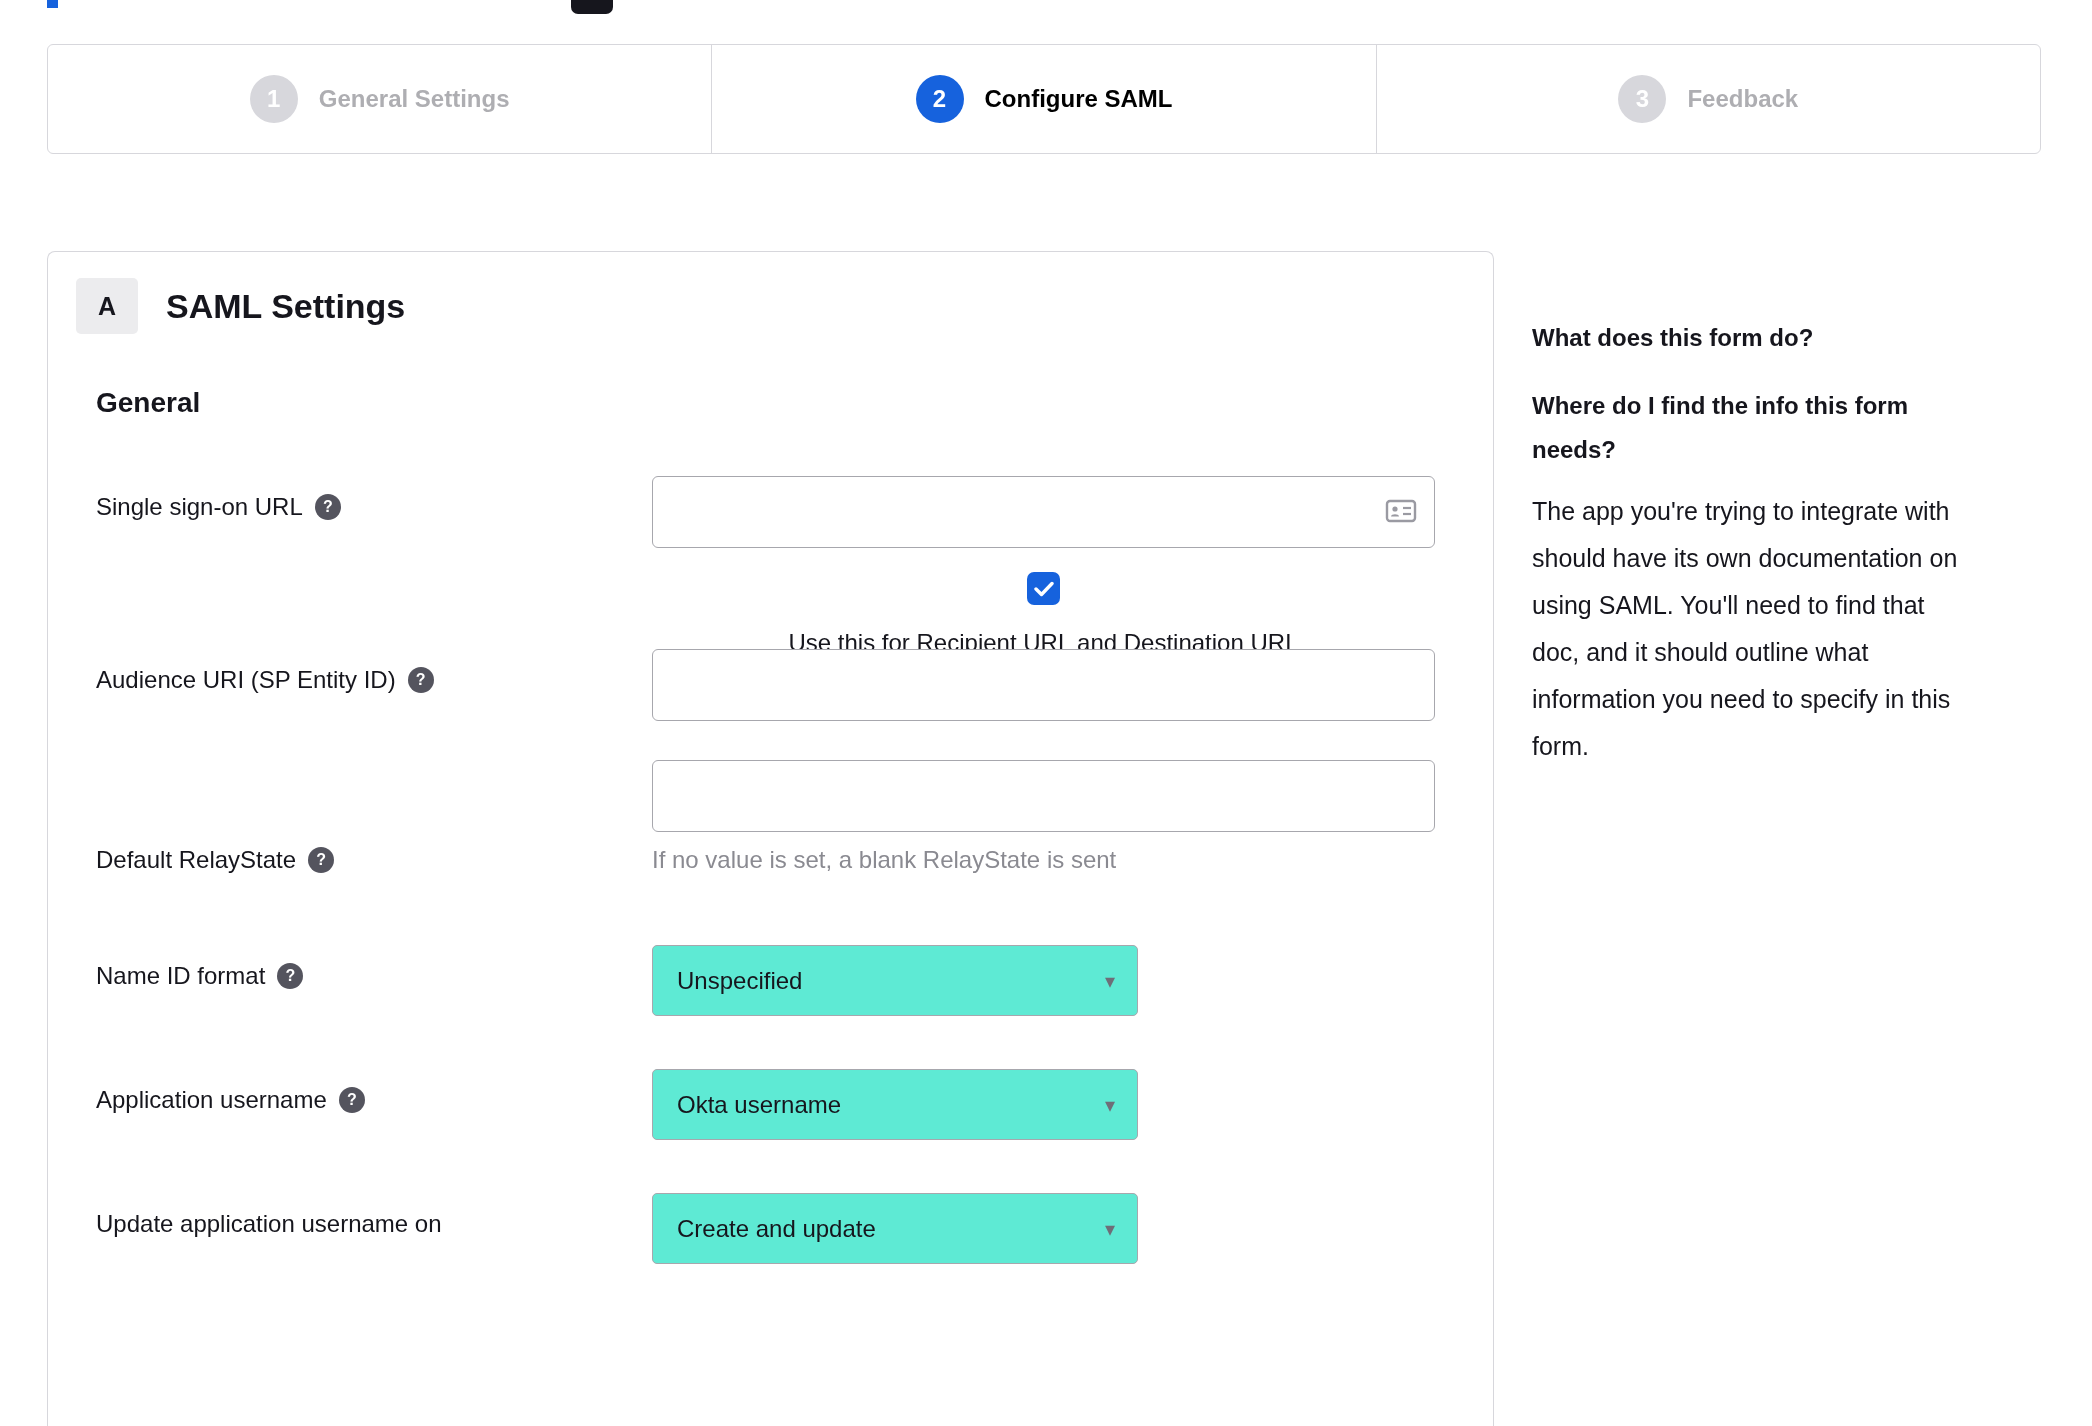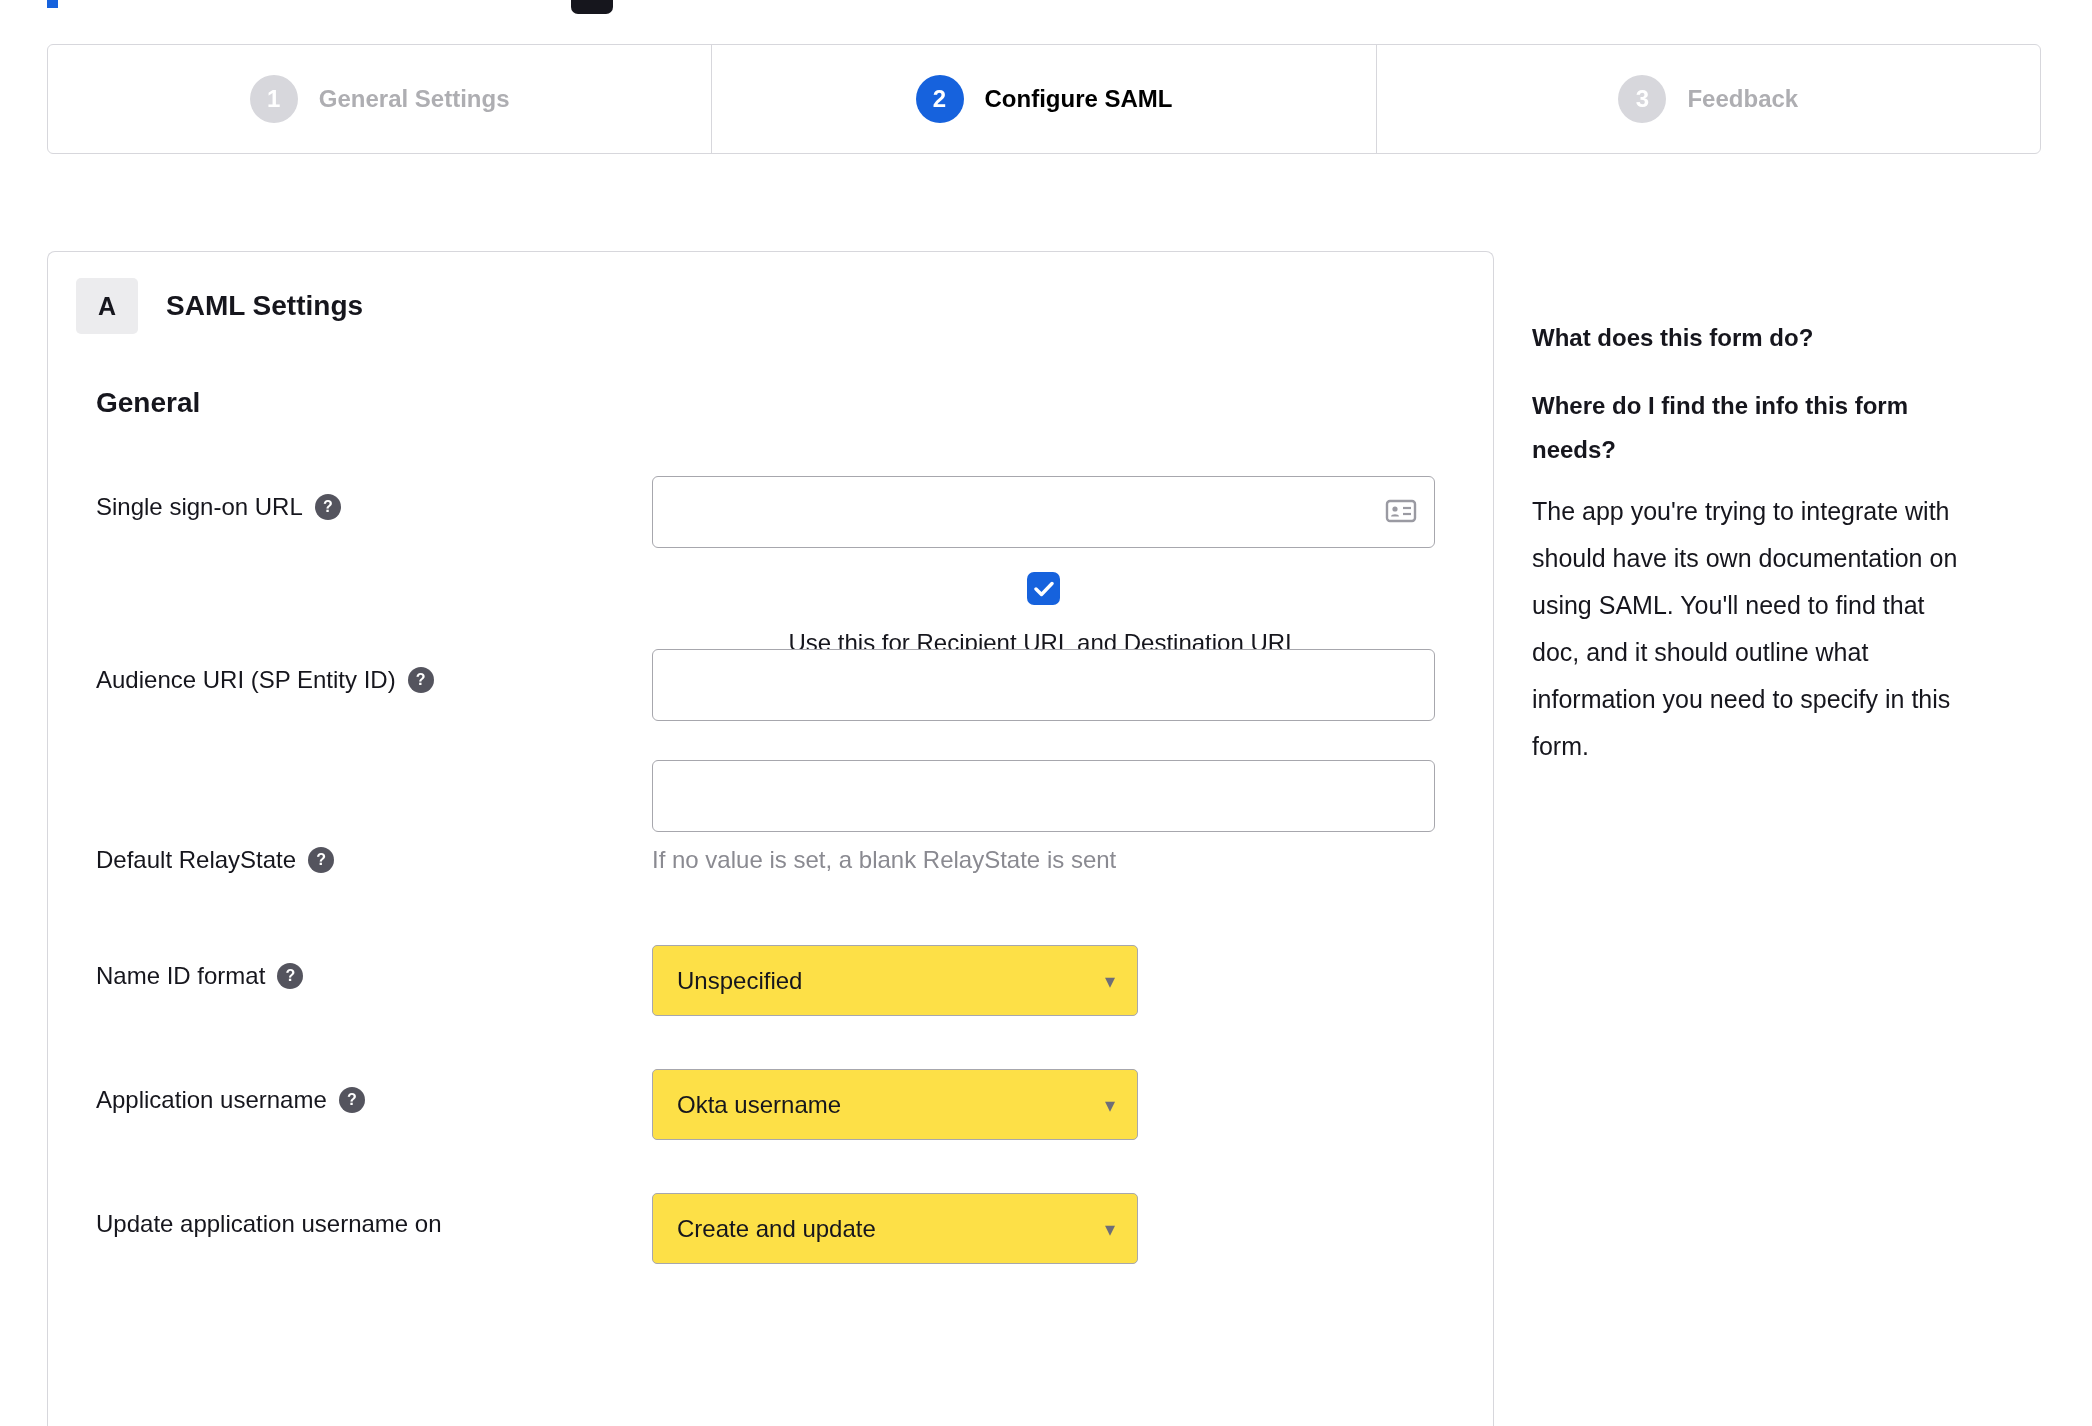--- a/index.html
+++ b/index.html
@@ -50,21 +50,21 @@
   .panel-header {
     position: absolute; left: 28px; top: 26px;
     display: flex; align-items: center; gap: 28px;
   }
   .section-badge {
     width: 62px; height: 56px; border-radius: 5px;
     background: #ececee; color: #16161d;
     font-weight: bold; font-size: 25px;
     display: flex; align-items: center; justify-content: center;
   }
-  .panel-title { font-weight: bold; font-size: 28px; }
+  .panel-title { font-weight: bold; font-size: 34px; }
 
   .section-title {
     position: absolute; left: 48px; top: 135px;
     font-weight: bold; font-size: 28px;
   }
 
   .row { position: absolute; left: 0; right: 0; display: flex; align-items: flex-start; }
   .row-sso      { top: 224px; }
   .row-audience { top: 397px; }
   .row-relay    { top: 508px; align-items: flex-end; }
@@ -103,21 +103,21 @@
     align-items: center; justify-content: center;
     cursor: pointer; flex-shrink: 0;
   }
   .checkbox-label { font-size: 24px; }
 
   .hint { margin-top: 14px; font-size: 24px; color: #8a8a91; }
 
   .select {
     position: relative; width: 486px; height: 71px;
     border: 1px solid #a7a7ad; border-radius: 5px;
-    background: #fde047; cursor: pointer;
+    background: #5eead4; cursor: pointer;
     display: flex; align-items: center;
     padding: 0 60px 0 24px; font-size: 24px;
   }
   .select .caret {
     position: absolute; right: 22px; top: 50%;
     transform: translateY(-50%);
     font-size: 20px; color: #6e6e78;
   }
 
   

